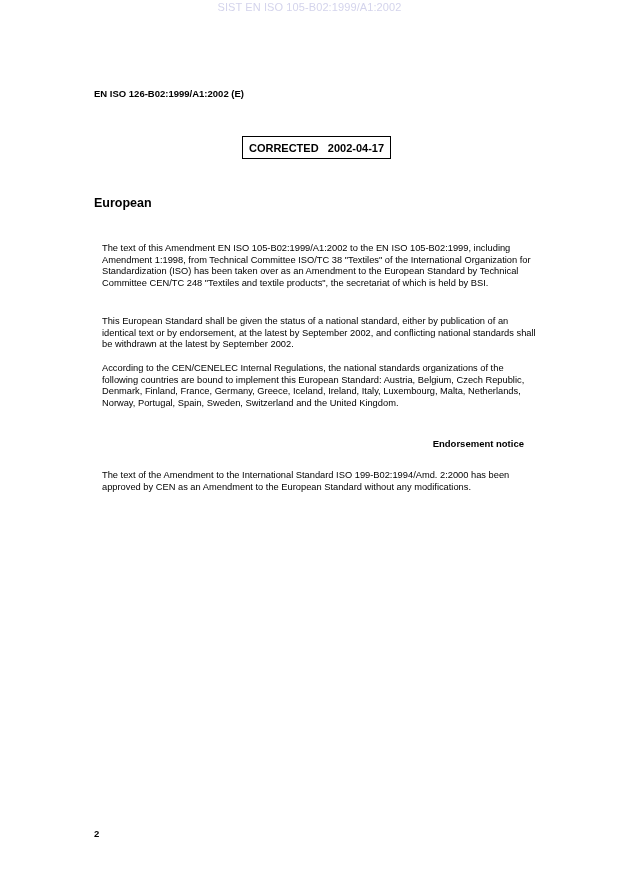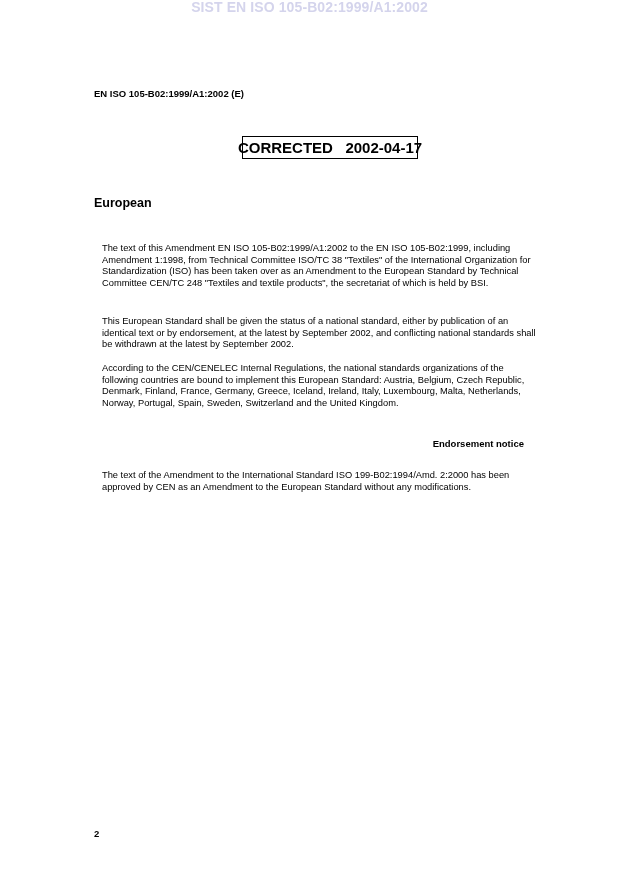--- a/index.html
+++ b/index.html
@@ -1,34 +1,34 @@
 <!DOCTYPE html>
 <html><head>
 <meta charset="utf-8">
 <style>
   html, body { margin: 0; padding: 0; background: #ffffff; }
   body { width: 619px; height: 877px; position: relative; overflow: hidden; font-family: "Liberation Sans", sans-serif; color: #000; }
-  .watermark { position: absolute; top: 0; left: 0; width: 619px; text-align: center; font-size: 14px; font-weight: bold; color: #d4d4ec; line-height: 14px; letter-spacing: 0.1px; }
+  .watermark { position: absolute; top: 0; left: 0; width: 619px; text-align: center; font-size: 11px; font-weight: normal; color: #d4d4ec; line-height: 14px; letter-spacing: 0.1px; }
   .doc-id { position: absolute; left: 94px; top: 88px; font-size: 9.5px; font-weight: bold; line-height: 12px; }
-  .corrected-box { position: absolute; left: 242px; top: 136px; width: 176px; height: 23px; border: 1px solid #000; box-sizing: border-box; font-size: 15px; font-weight: bold; display: flex; align-items: center; justify-content: center; white-space: pre; }
+  .corrected-box { position: absolute; left: 242px; top: 136px; width: 149px; height: 23px; border: 1px solid #000; box-sizing: border-box; font-size: 11px; font-weight: bold; display: flex; align-items: center; justify-content: center; white-space: pre; }
   .foreword-title { position: absolute; left: 94px; top: 196px; font-size: 12.5px; font-weight: bold; line-height: 15px; }
   .para { position: absolute; left: 94px; width: 440px; font-size: 9.3px; line-height: 11.6px; margin: 8px; }
   .p1 { top: 235px; }
   .p2 { top: 308px; }
   .p3 { top: 355px; }
   .endorse-title { position: absolute; left: 94px; width: 430px; top: 438px; text-align: right; font-size: 9.5px; font-weight: bold; line-height: 12px; }
   .p4 { top: 462px; }
   .page-num { position: absolute; left: 94px; top: 828px; font-size: 9.5px; font-weight: bold; }
 </style>
 </head>
 <body>
 
 <div class="watermark">SIST EN ISO 105-B02:1999/A1:2002</div>
 
-<div class="doc-id">EN ISO 105-B02:1999/A1:2002 (E)</div>
+<div class="doc-id">EN ISO 126-B02:1999/A1:2002 (E)</div>
 
 <div class="corrected-box">CORRECTED   2002-04-17</div>
 
 <div class="foreword-title">European</div>
 
 <p class="para p1">The text of this Amendment EN ISO 105-B02:1999/A1:2002 to the EN ISO 105-B02:1999, including Amendment 1:1998, from Technical Committee ISO/TC 38 "Textiles" of the International Organization for Standardization (ISO) has been taken over as an Amendment to the European Standard by Technical Committee CEN/TC 248 "Textiles and textile products", the secretariat of which is held by BSI.</p>
 <p class="para p2">This European Standard shall be given the status of a national standard, either by publication of an identical text or by endorsement, at the latest by September 2002, and conflicting national standards shall be withdrawn at the latest by September 2002.</p>
 <p class="para p3">According to the CEN/CENELEC Internal Regulations, the national standards organizations of the following countries are bound to implement this European Standard: Austria, Belgium, Czech Republic, Denmark, Finland, France, Germany, Greece, Iceland, Ireland, Italy, Luxembourg, Malta, Netherlands, Norway, Portugal, Spain, Sweden, Switzerland and the United Kingdom.</p>
 
 <div class="endorse-title">Endorsement notice</div>

